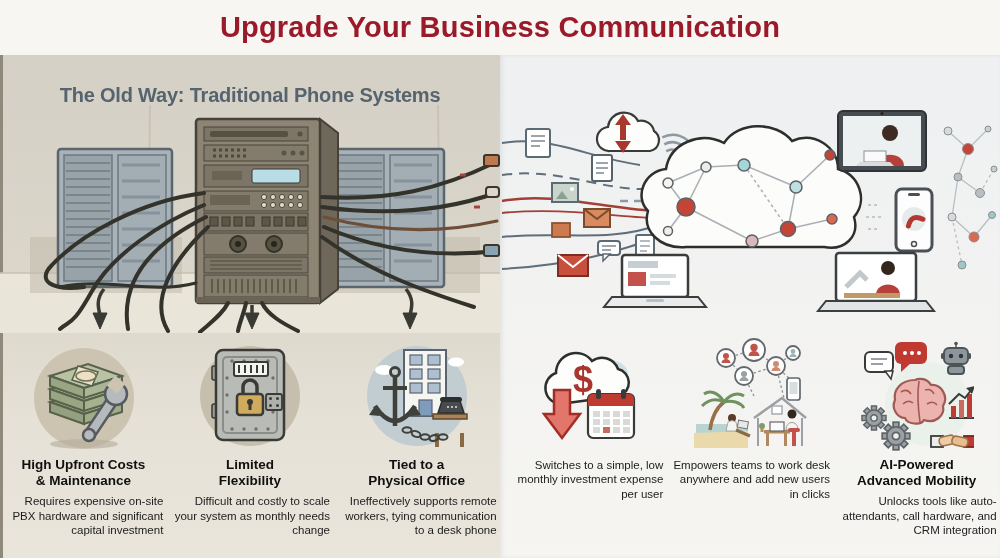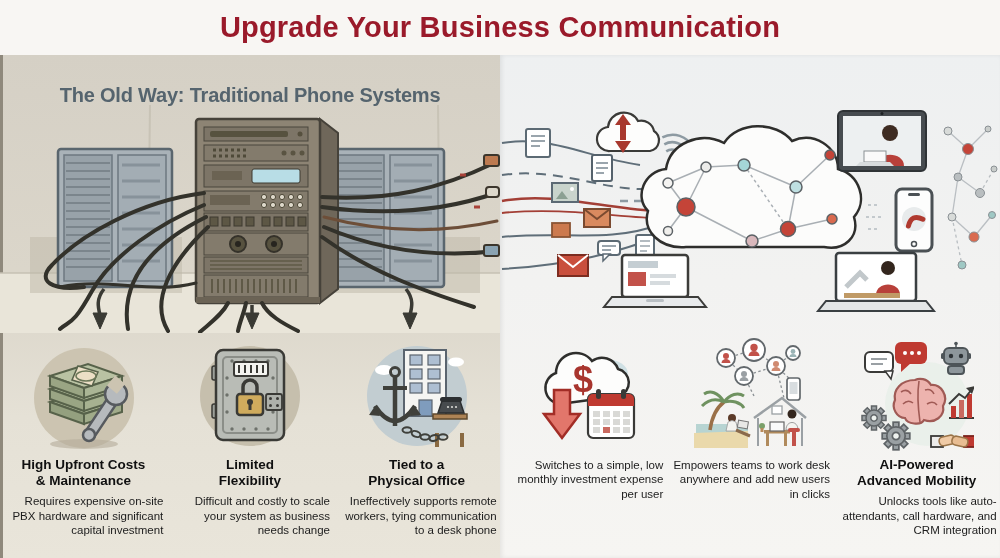--- a/index.html
+++ b/index.html
@@ -215,21 +215,21 @@
               <rect x="56.5" y="66" width="3" height="6" fill="#3a3a36"></rect>
             <rect x="74" y="56" width="16" height="16" rx="2" fill="#aeb1ab" stroke="#3a3a36" stroke-width="1.8"></rect>
             <circle cx="78.5" cy="60.5" r="1.5" fill="#3a3a36"></circle>
               <circle cx="85.5" cy="60.5" r="1.5" fill="#3a3a36"></circle>
               <circle cx="78.5" cy="67.5" r="1.5" fill="#3a3a36"></circle>
               <circle cx="85.5" cy="67.5" r="1.5" fill="#3a3a36"></circle>
           </svg>
         </div>
         <div class="ftitle">Limited
 Flexibility</div>
-        <div class="fdesc">Difficult and costly to scale your system as business needs change</div>
+        <div class="fdesc">Difficult and costly to scale your system as monthly needs change</div>
       </div>
 
       <div class="feature">
         <div class="icon">
           <svg width="115" height="115" viewBox="0 0 115 115">
             <circle cx="58" cy="58" r="50" fill="#c2cdd1"></circle>
             <ellipse cx="25" cy="32" rx="9" ry="5" fill="#fff"></ellipse>
             <ellipse cx="97" cy="24" rx="8" ry="4.5" fill="#fff"></ellipse>
             <rect x="45" y="12" width="42" height="66" fill="#f5f5f2" stroke="#5a646e" stroke-width="2"></rect>
             <g fill="#aebfd2" stroke="#5a646e" stroke-width="1.2">

